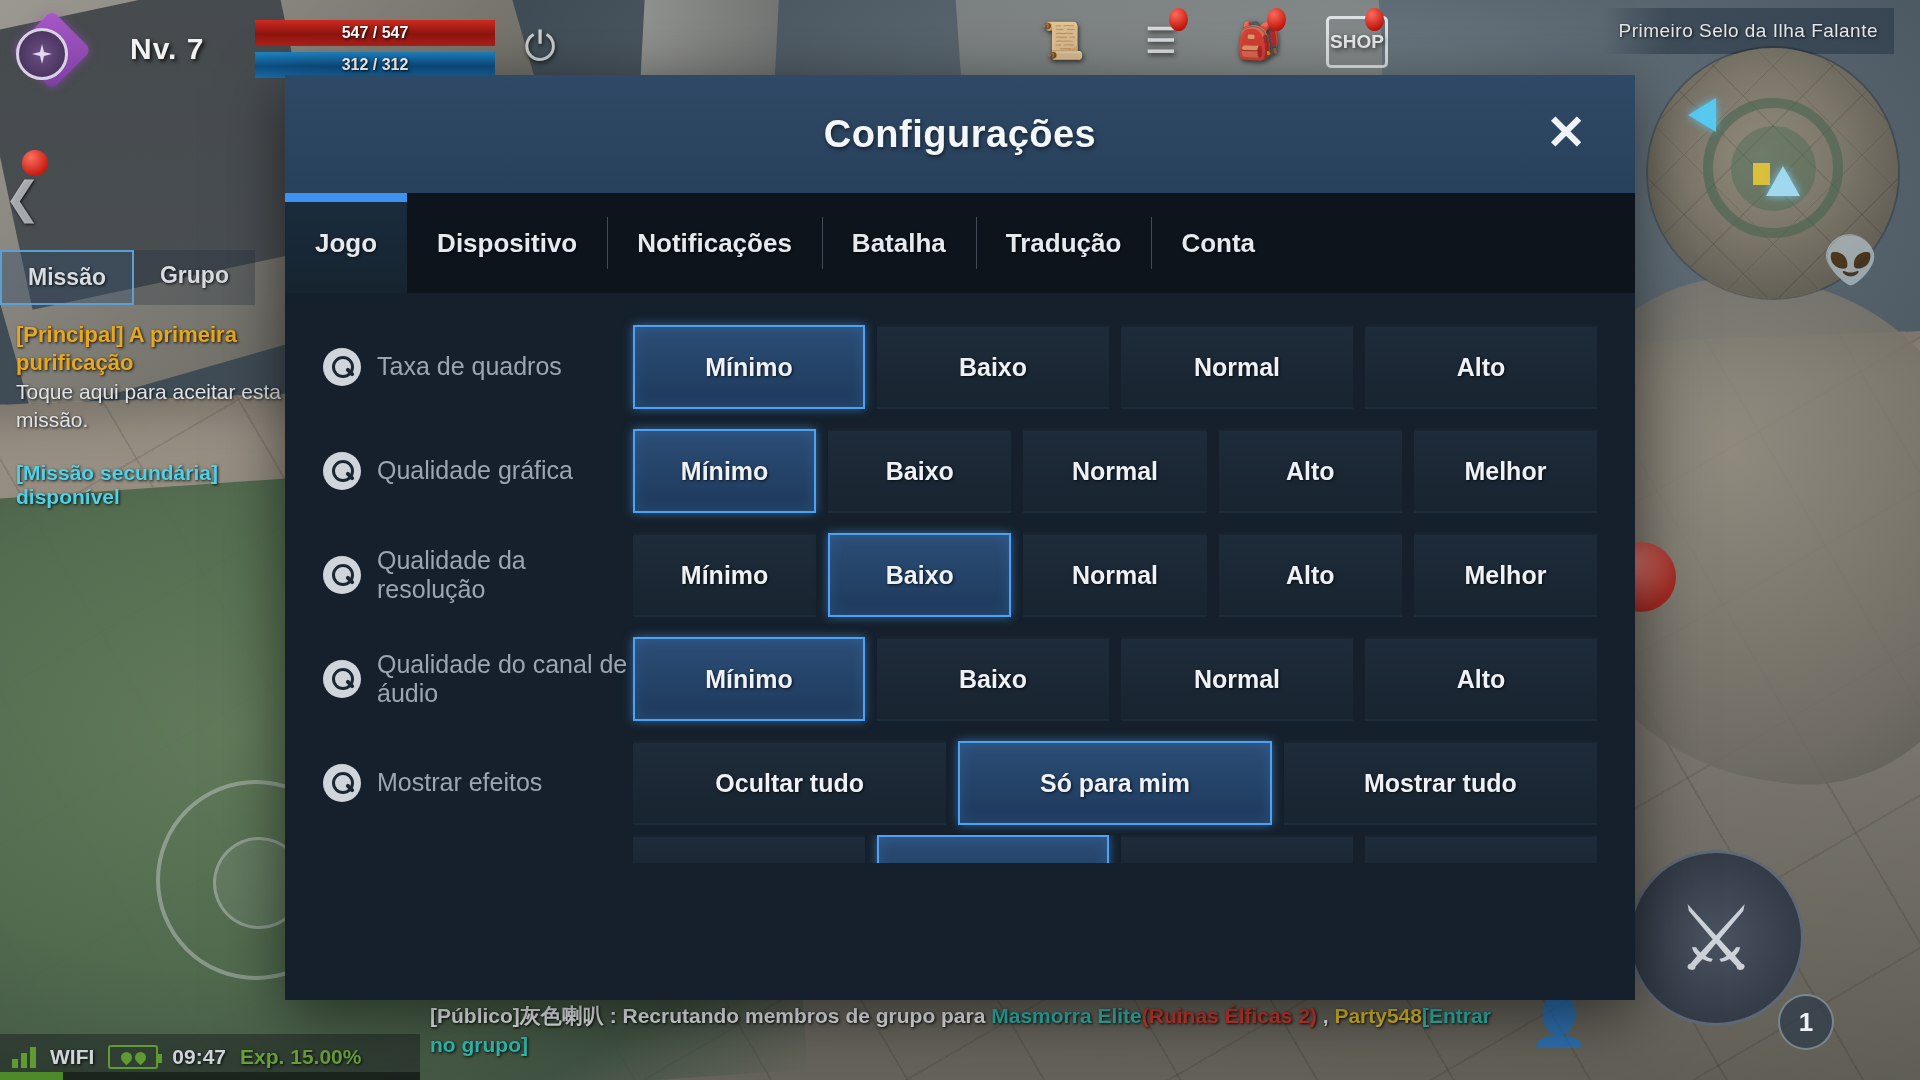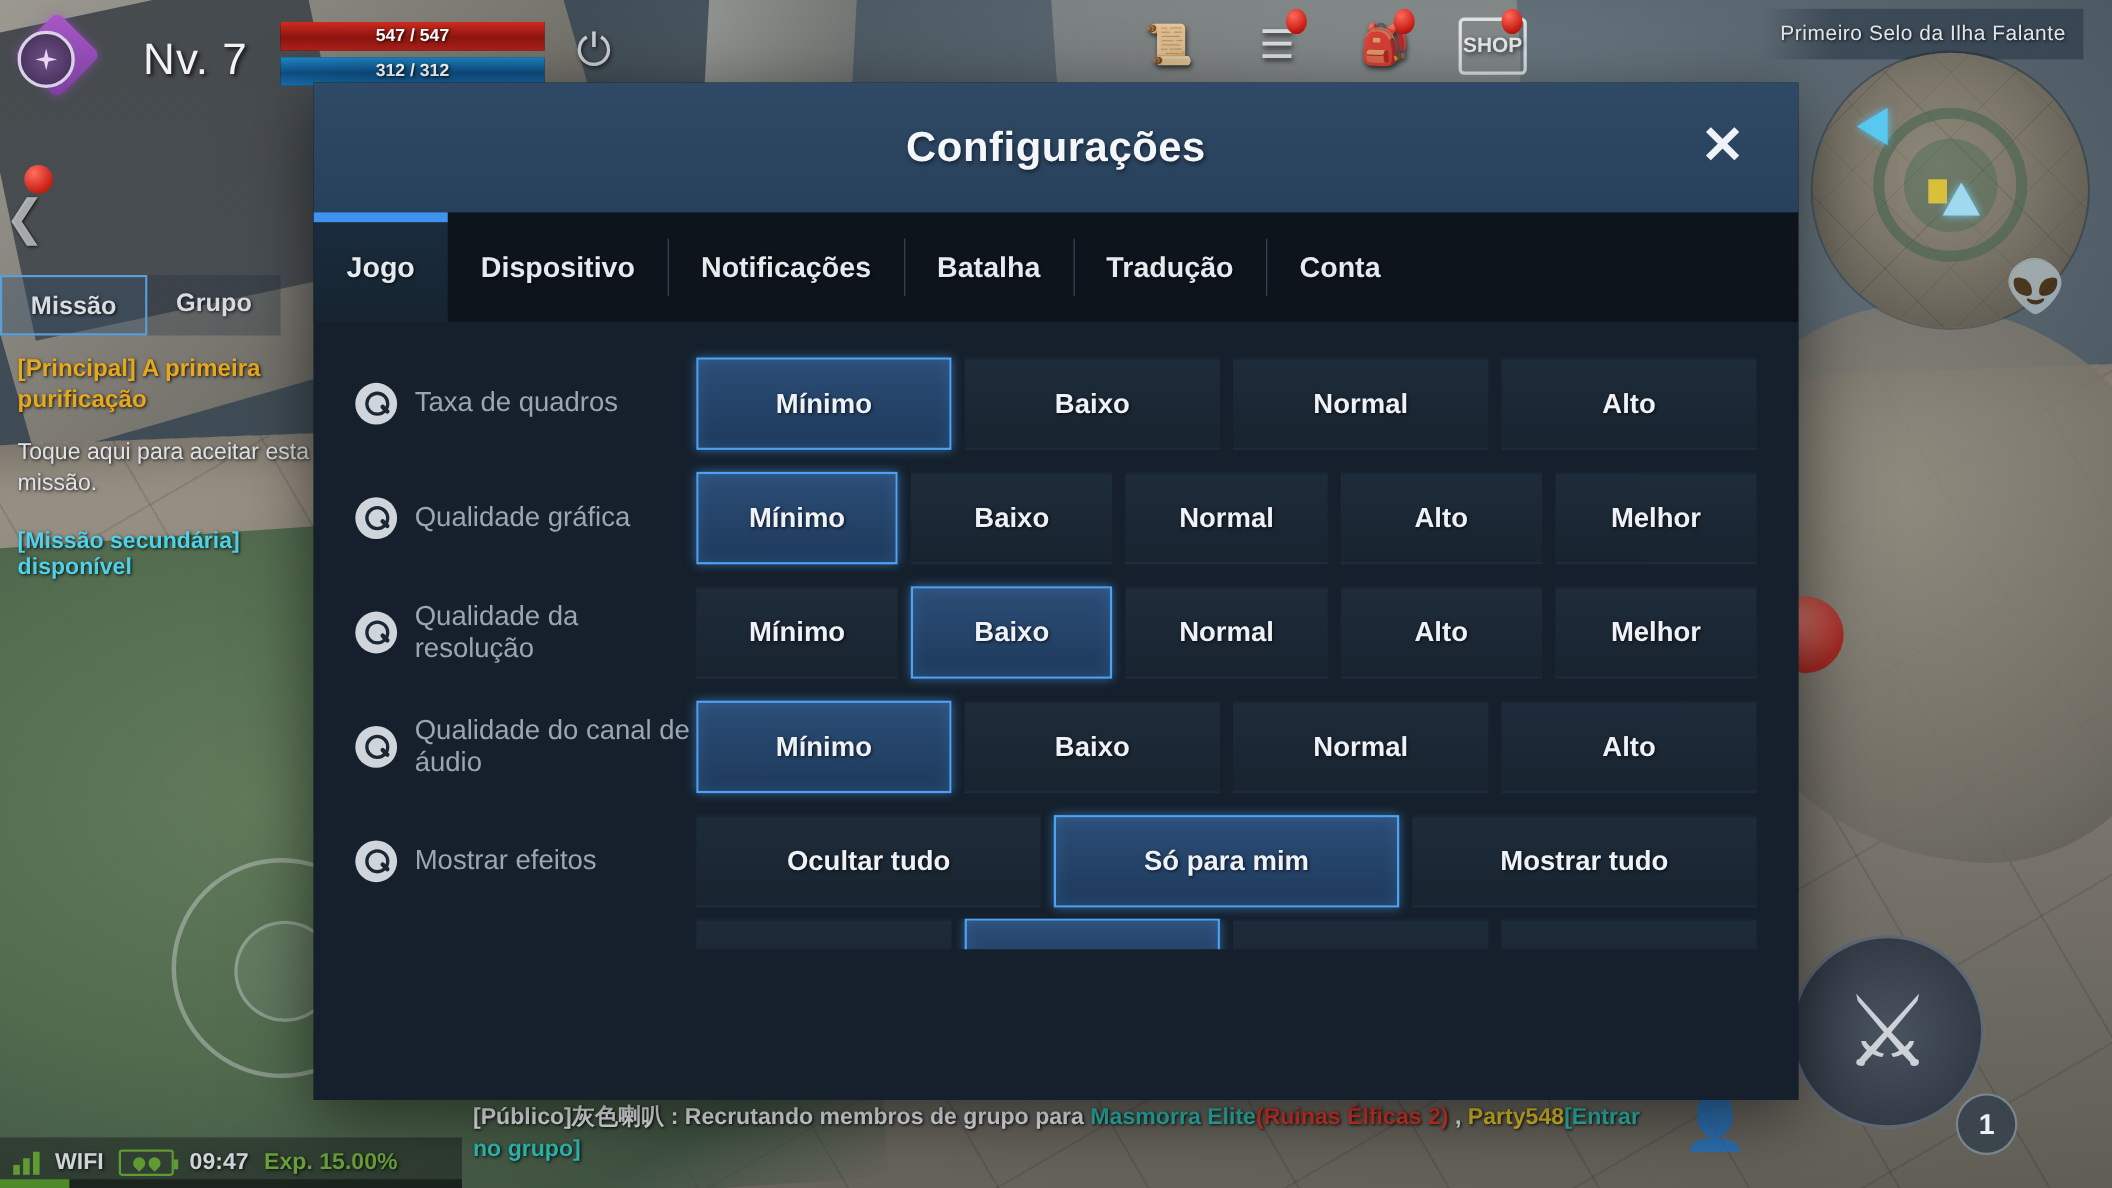--- a/index.html
+++ b/index.html
@@ -77,21 +77,21 @@
     border:3px solid #d8d2e4; border-radius:50%;
     background:radial-gradient(circle,#6d4f86 0%, #4b3560 70%);
   }
   .hud-level-badge .star{
     position:absolute; left:18px; top:30px; width:20px; height:20px;
     background:#e6d8f2;
     clip-path:polygon(50% 0,60% 40%,100% 50%,60% 60%,50% 100%,40% 60%,0 50%,40% 40%);
   }
   .hud-level-text{
     position:absolute; left:130px; top:32px;
-    color:#f2f2f2; font-size:40px; font-weight:normal;
+    color:#f2f2f2; font-size:30px; font-weight:bold;
     text-shadow:2px 2px 4px rgba(0,0,0,.85);
     letter-spacing:1px;
   }
   .bar-wrap{ position:absolute; }
   .bar-hp{ left:255px; top:20px; width:240px; height:26px; }
   .bar-mp{ left:255px; top:52px; width:240px; height:26px; }
   .bar-bg{
     position:absolute; inset:0; background:rgba(10,14,18,.55);
     border:1px solid rgba(0,0,0,.4);
   }
@@ -192,21 +192,21 @@
   .mission-tab.active{
     border:2px solid #5b9fd6;
     background:rgba(44,72,100,.38);
   }
   .mission-body{ padding:16px 6px 0 16px; }
   .q-main{
     color:#e8a81d; font-size:22px; font-weight:bold; line-height:1.28;
     text-shadow:1px 1px 3px rgba(0,0,0,.9);
   }
   .q-desc{
-    color:#dfe3e7; font-size:21px; line-height:1.3; margin-top:20px;
+    color:#dfe3e7; font-size:21px; line-height:1.3; margin-top:1px;
     text-shadow:1px 1px 3px rgba(0,0,0,.9);
   }
   .q-sub{
     color:#4fd2e8; font-size:21px; font-weight:bold; margin-top:28px;
     text-shadow:1px 1px 3px rgba(0,0,0,.9);
   }
   .side-arrow{
     position:absolute; left:4px; top:172px;
     color:rgba(230,234,238,.7); font-size:44px;
     text-shadow:1px 1px 3px rgba(0,0,0,.8);

